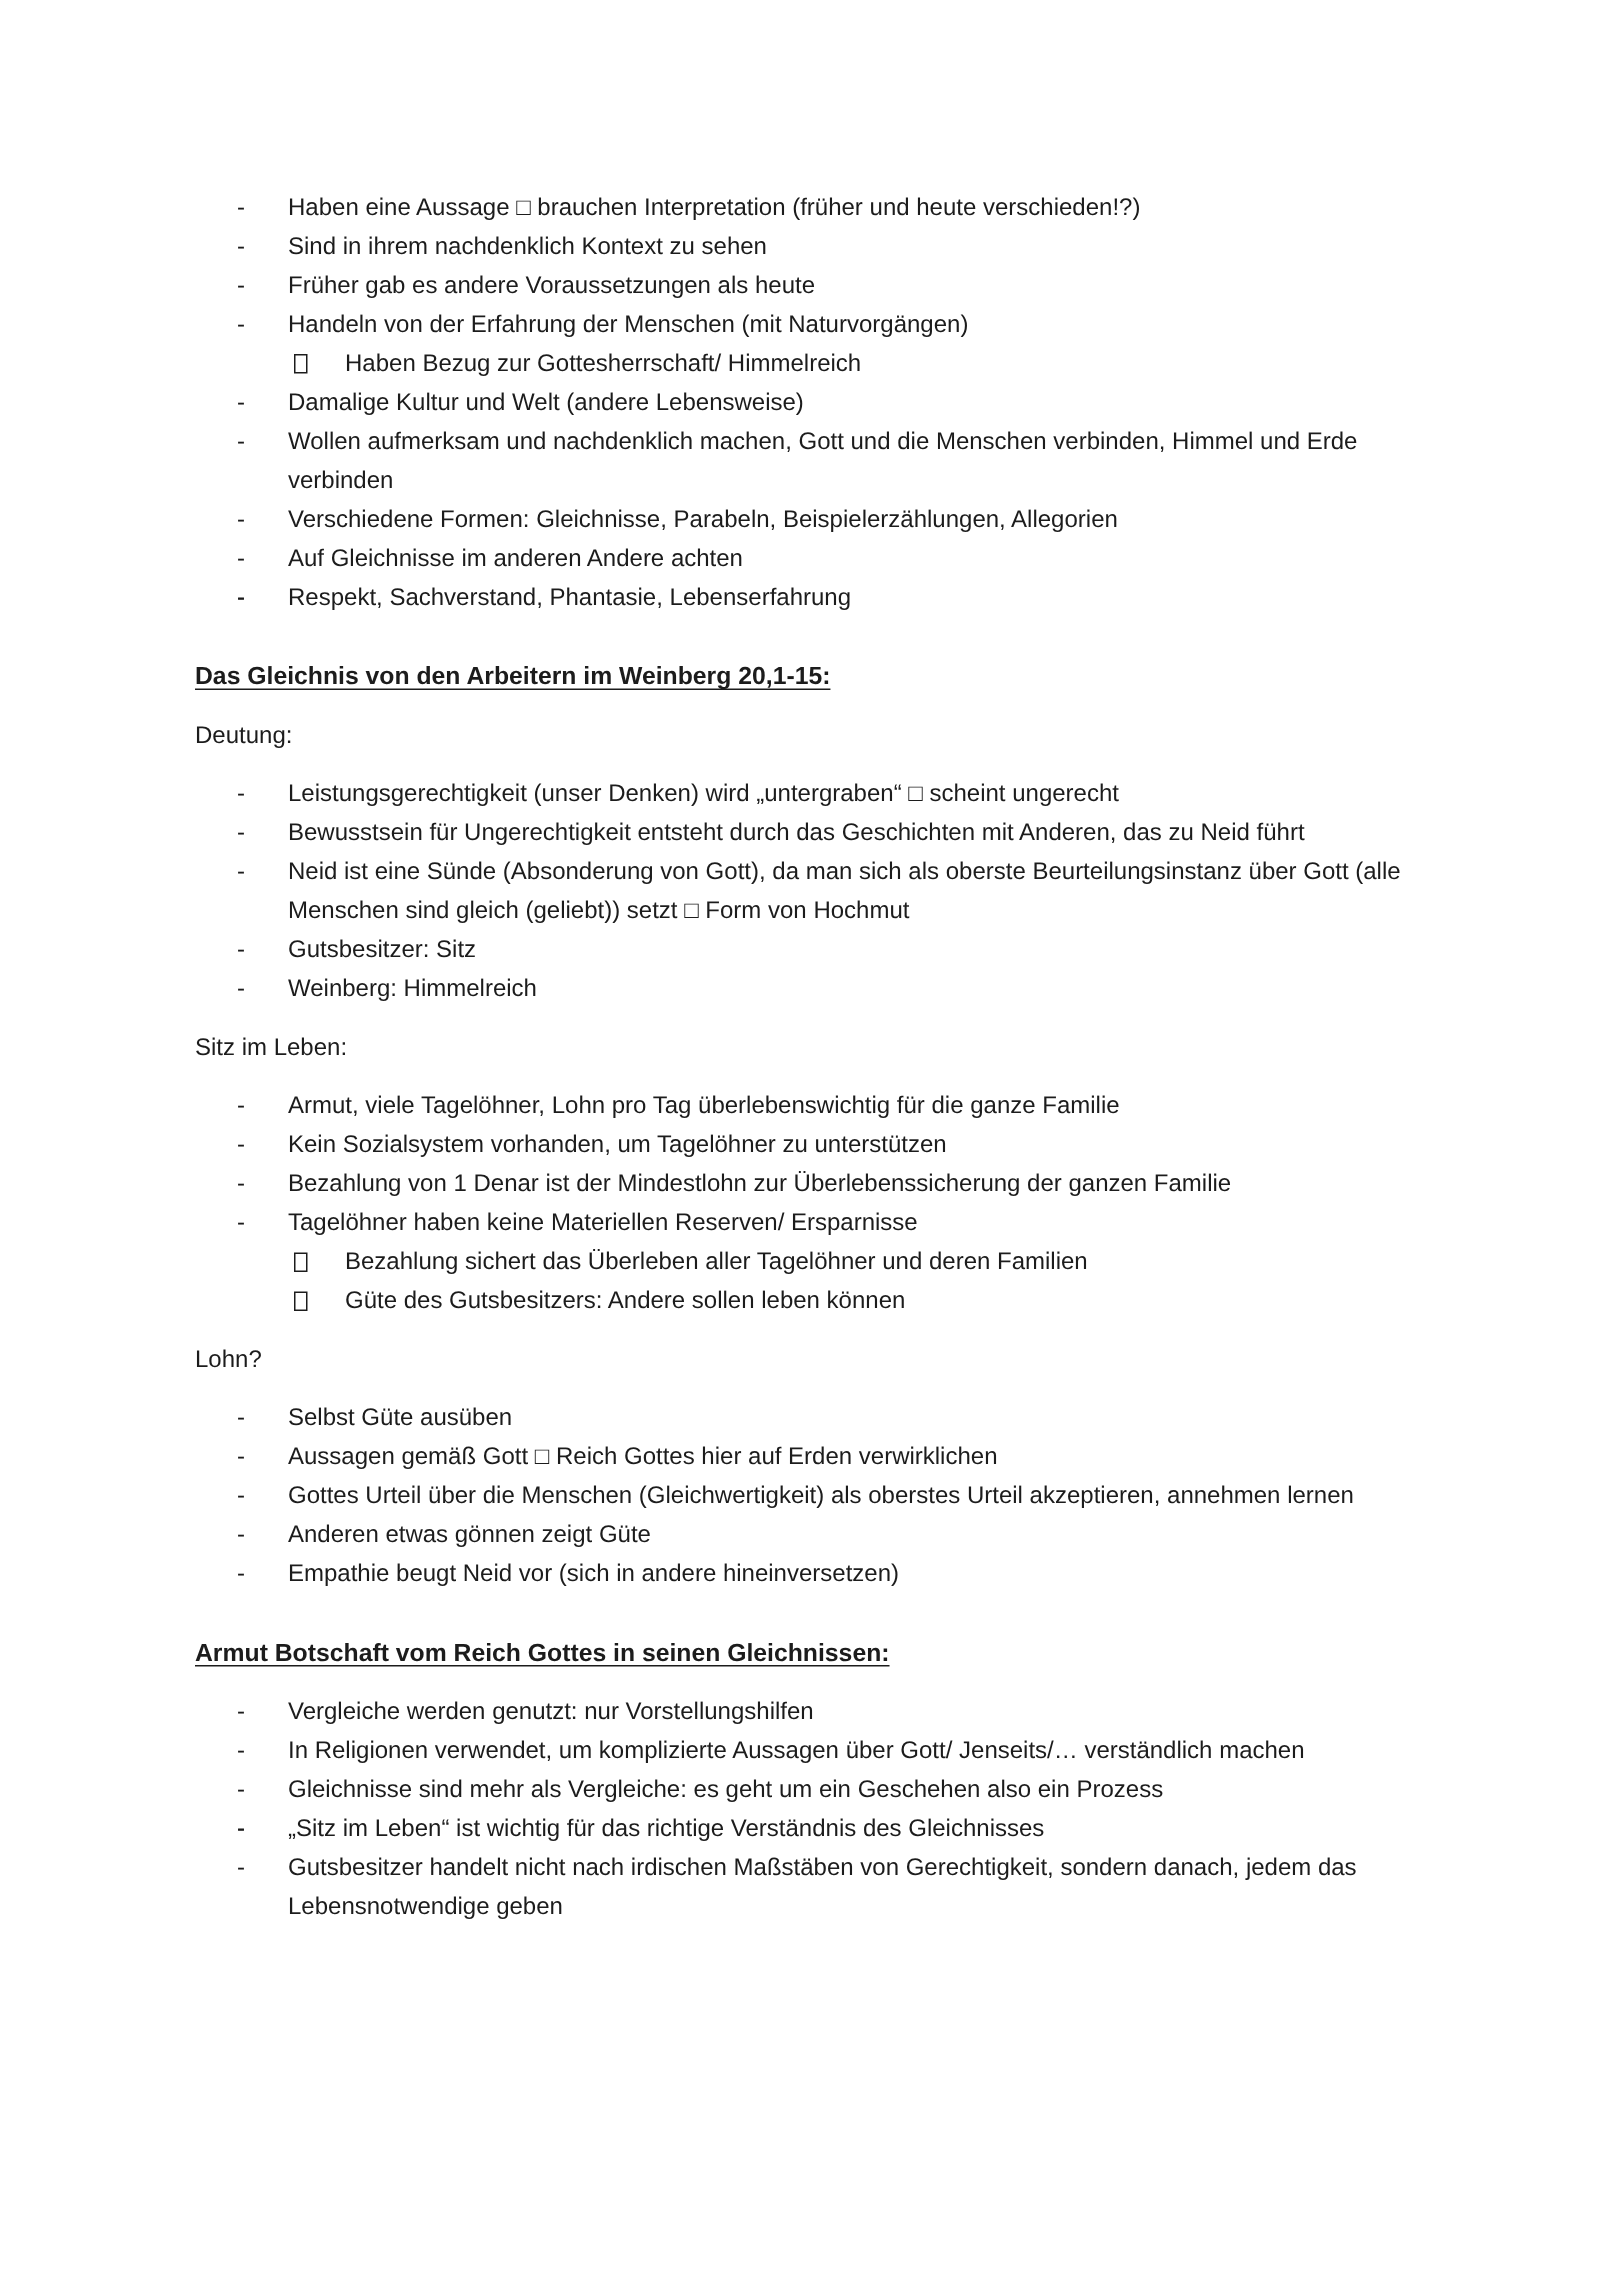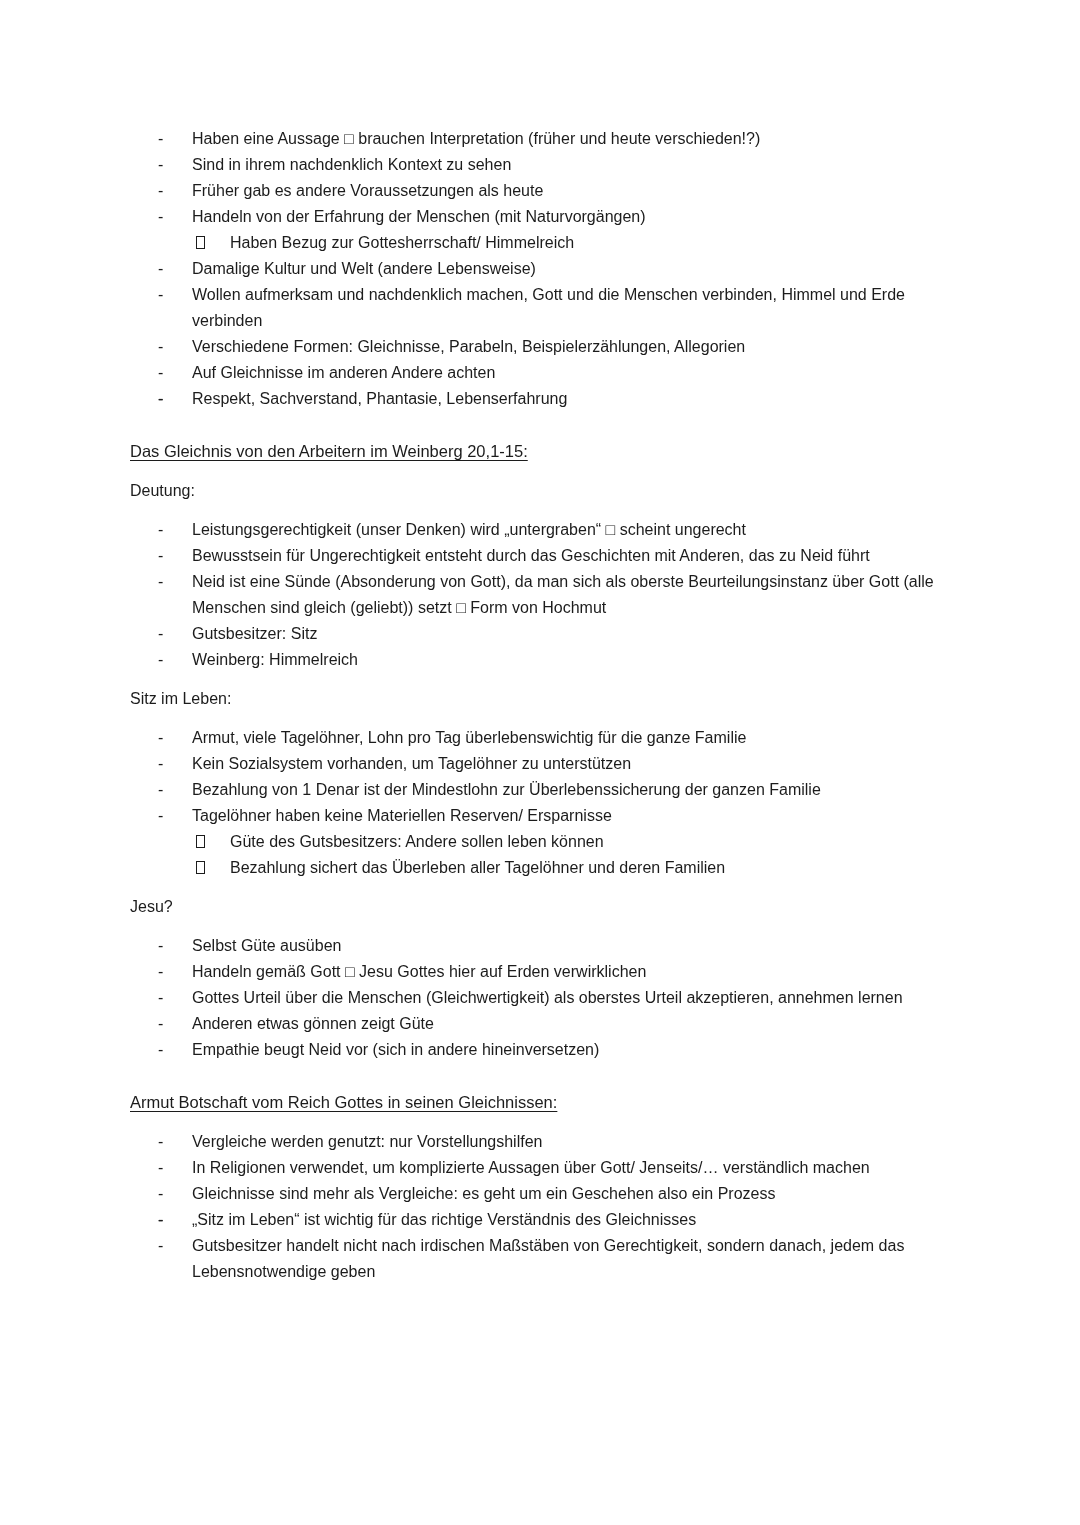--- a/index.html
+++ b/index.html
@@ -22,20 +22,21 @@
     font-size: 16px;
     line-height: 26px;
   }
   .heading {
     margin: 26px 0 14px 0;
     font-size: 16.5px;
   }
   .heading .heading-text {
     text-decoration: underline;
     text-underline-offset: 3px;
+    font-weight: bold;
   }
   .label {
     margin: 13px 0 13px 0;
   }
   .list {
     margin: 0 0 13px 0;
   }
   .item {
     position: relative;
     padding-left: 62px;
@@ -84,27 +85,27 @@
         <div class="item l1"><span class="marker dash">-</span><span class="text">Neid ist eine Sünde (Absonderung von Gott), da man sich als oberste Beurteilungsinstanz über Gott (alle Menschen sind gleich (geliebt)) setzt □ Form von Hochmut</span></div>
         <div class="item l1"><span class="marker dash">-</span><span class="text">Gutsbesitzer: Sitz</span></div>
         <div class="item l1"><span class="marker dash">-</span><span class="text">Weinberg: Himmelreich</span></div>
       </div>
       <div class="label"><span class="label-text">Sitz im Leben:</span></div>
       <div class="list">
         <div class="item l1"><span class="marker dash">-</span><span class="text">Armut, viele Tagelöhner, Lohn pro Tag überlebenswichtig für die ganze Familie</span></div>
         <div class="item l1"><span class="marker dash">-</span><span class="text">Kein Sozialsystem vorhanden, um Tagelöhner zu unterstützen</span></div>
         <div class="item l1"><span class="marker dash">-</span><span class="text">Bezahlung von 1 Denar ist der Mindestlohn zur Überlebenssicherung der ganzen Familie</span></div>
         <div class="item l1"><span class="marker dash">-</span><span class="text">Tagelöhner haben keine Materiellen Reserven/ Ersparnisse</span></div>
+        <div class="item l2"><span class="marker box"></span><span class="text">Bezahlung sichert das Überleben aller Tagelöhner und deren Familien</span></div>
         <div class="item l2"><span class="marker box"></span><span class="text">Güte des Gutsbesitzers: Andere sollen leben können</span></div>
-        <div class="item l2"><span class="marker box"></span><span class="text">Bezahlung sichert das Überleben aller Tagelöhner und deren Familien</span></div>
       </div>
-      <div class="label"><span class="label-text">Jesu?</span></div>
+      <div class="label"><span class="label-text">Lohn?</span></div>
       <div class="list">
         <div class="item l1"><span class="marker dash">-</span><span class="text">Selbst Güte ausüben</span></div>
-        <div class="item l1"><span class="marker dash">-</span><span class="text">Handeln gemäß Gott □ Jesu Gottes hier auf Erden verwirklichen</span></div>
+        <div class="item l1"><span class="marker dash">-</span><span class="text">Aussagen gemäß Gott □ Reich Gottes hier auf Erden verwirklichen</span></div>
         <div class="item l1"><span class="marker dash">-</span><span class="text">Gottes Urteil über die Menschen (Gleichwertigkeit) als oberstes Urteil akzeptieren, annehmen lernen</span></div>
         <div class="item l1"><span class="marker dash">-</span><span class="text">Anderen etwas gönnen zeigt Güte</span></div>
         <div class="item l1"><span class="marker dash">-</span><span class="text">Empathie beugt Neid vor (sich in andere hineinversetzen)</span></div>
       </div>
       <div class="heading"><span class="heading-text">Armut Botschaft vom Reich Gottes in seinen Gleichnissen:</span></div>
       <div class="list">
         <div class="item l1"><span class="marker dash">-</span><span class="text">Vergleiche werden genutzt: nur Vorstellungshilfen</span></div>
         <div class="item l1"><span class="marker dash">-</span><span class="text">In Religionen verwendet, um komplizierte Aussagen über Gott/ Jenseits/… verständlich machen</span></div>
         <div class="item l1"><span class="marker dash">-</span><span class="text">Gleichnisse sind mehr als Vergleiche: es geht um ein Geschehen also ein Prozess</span></div>
         <div class="item l1"><span class="marker dash">-</span></div>

